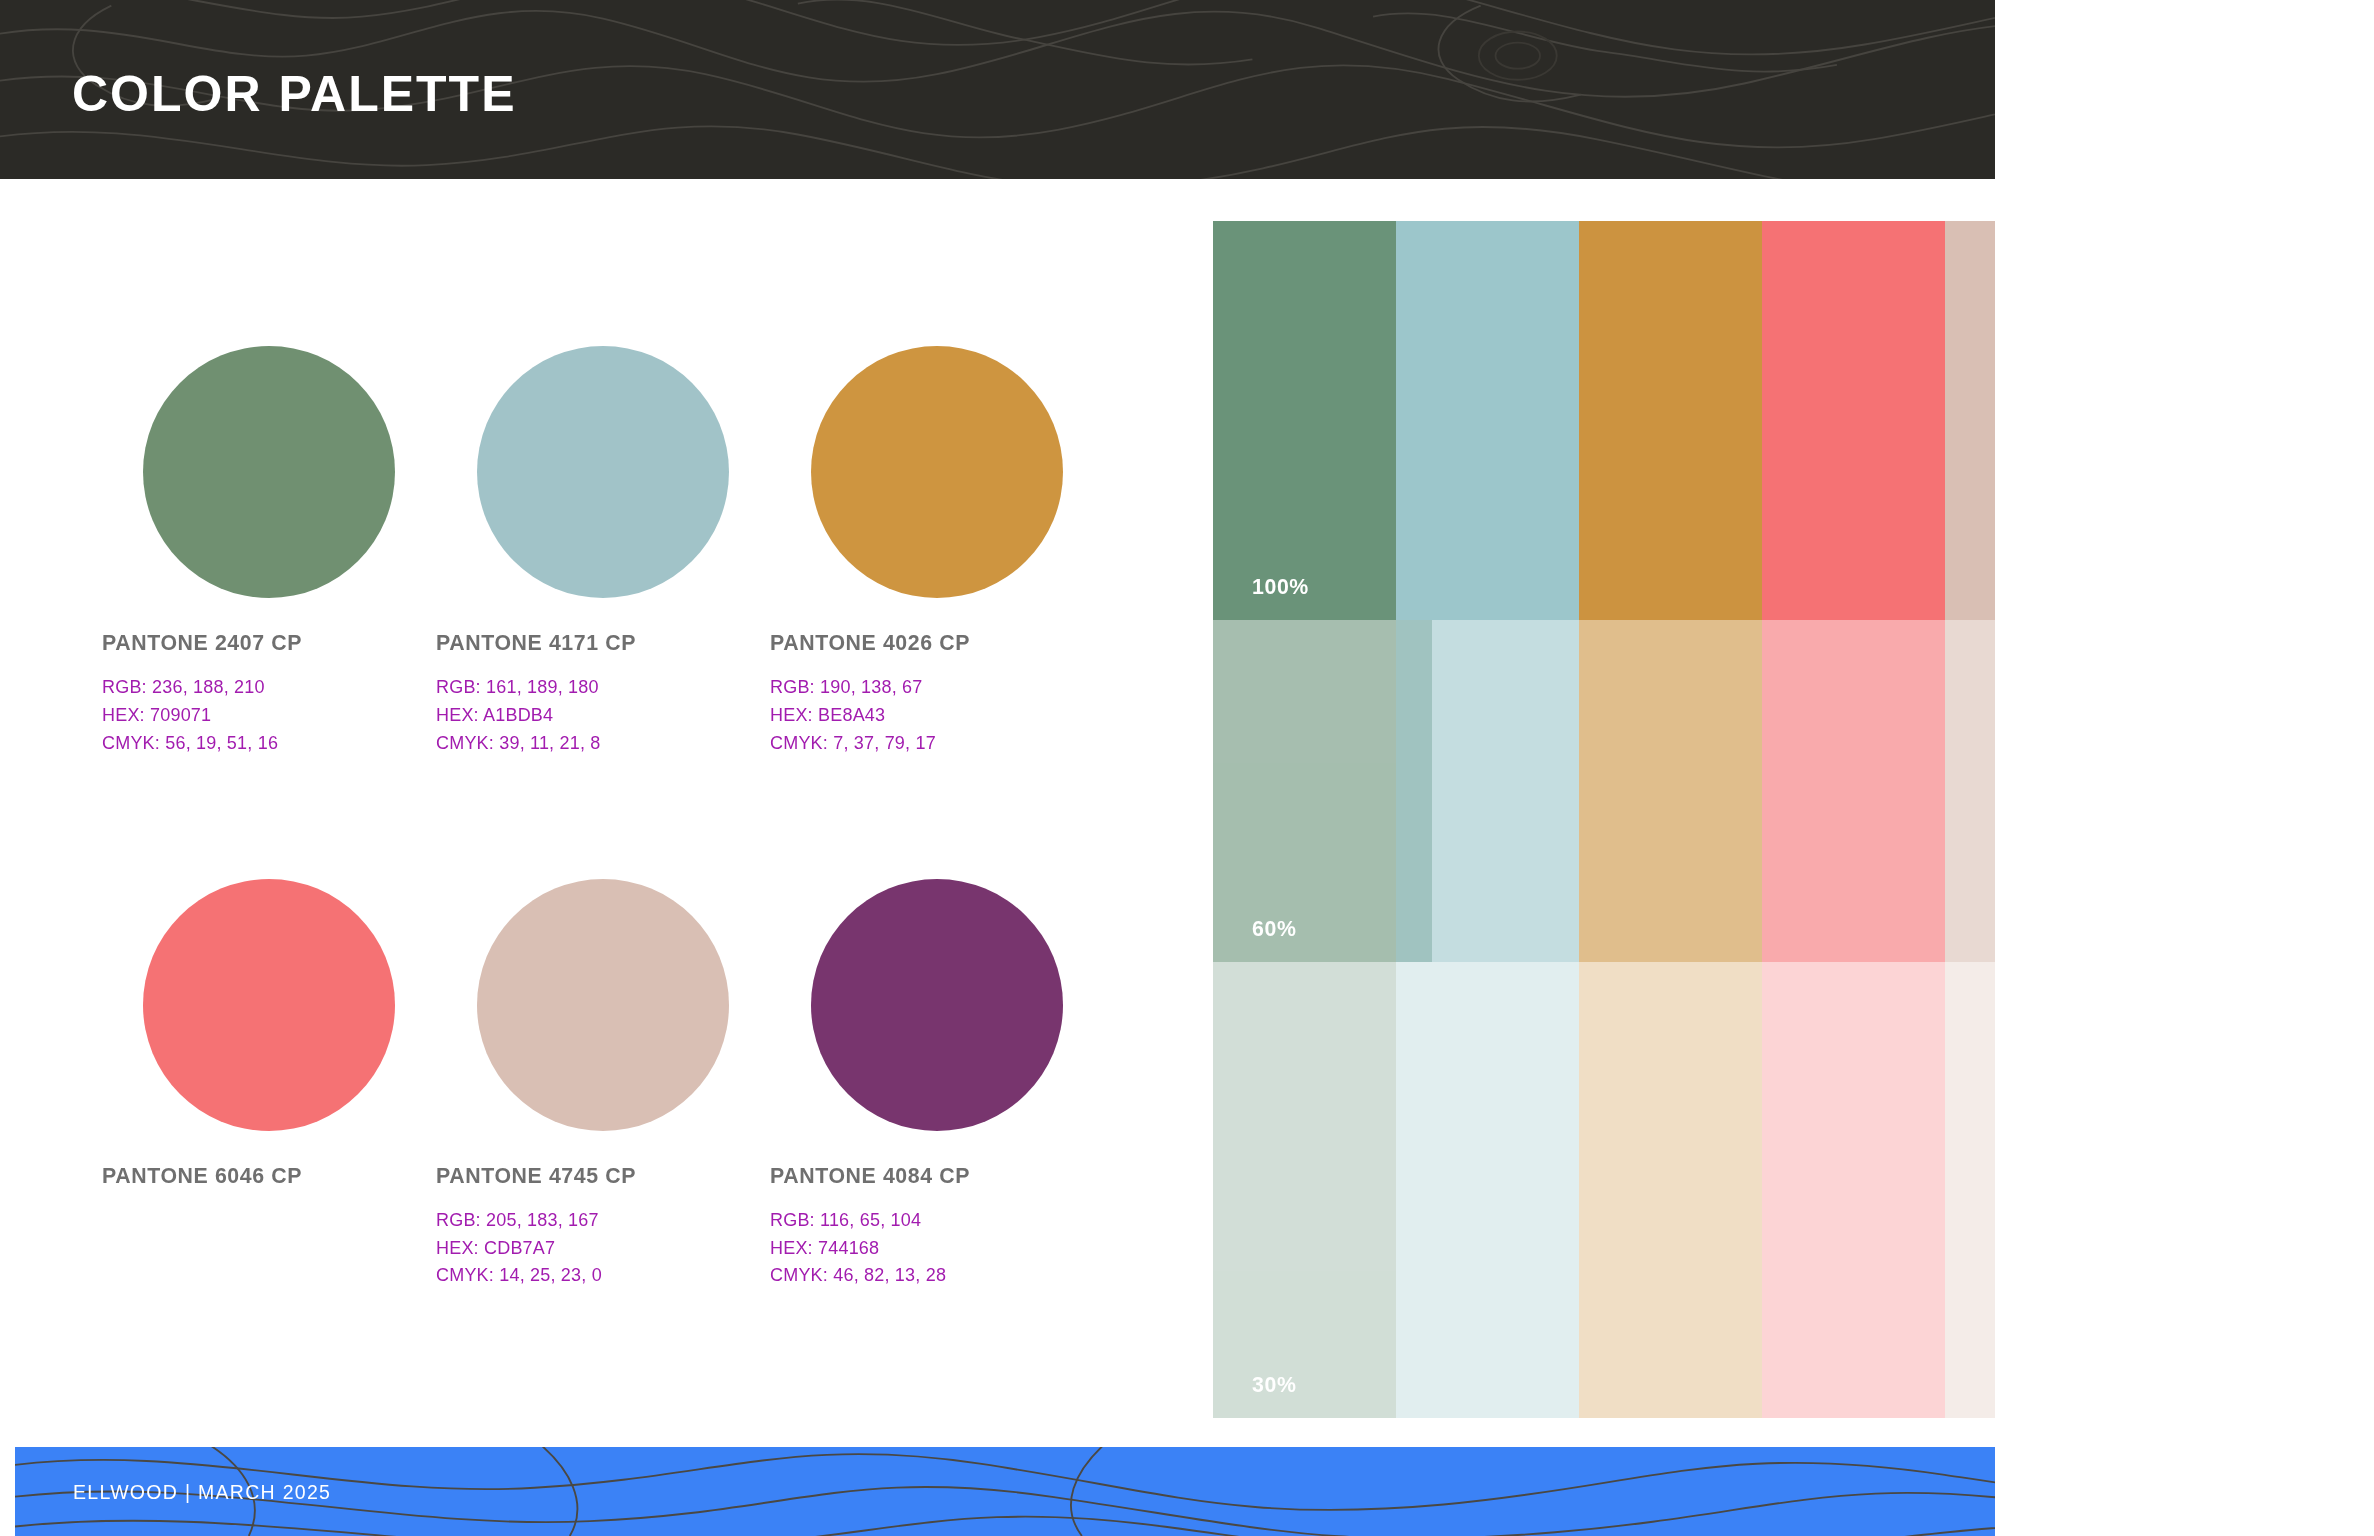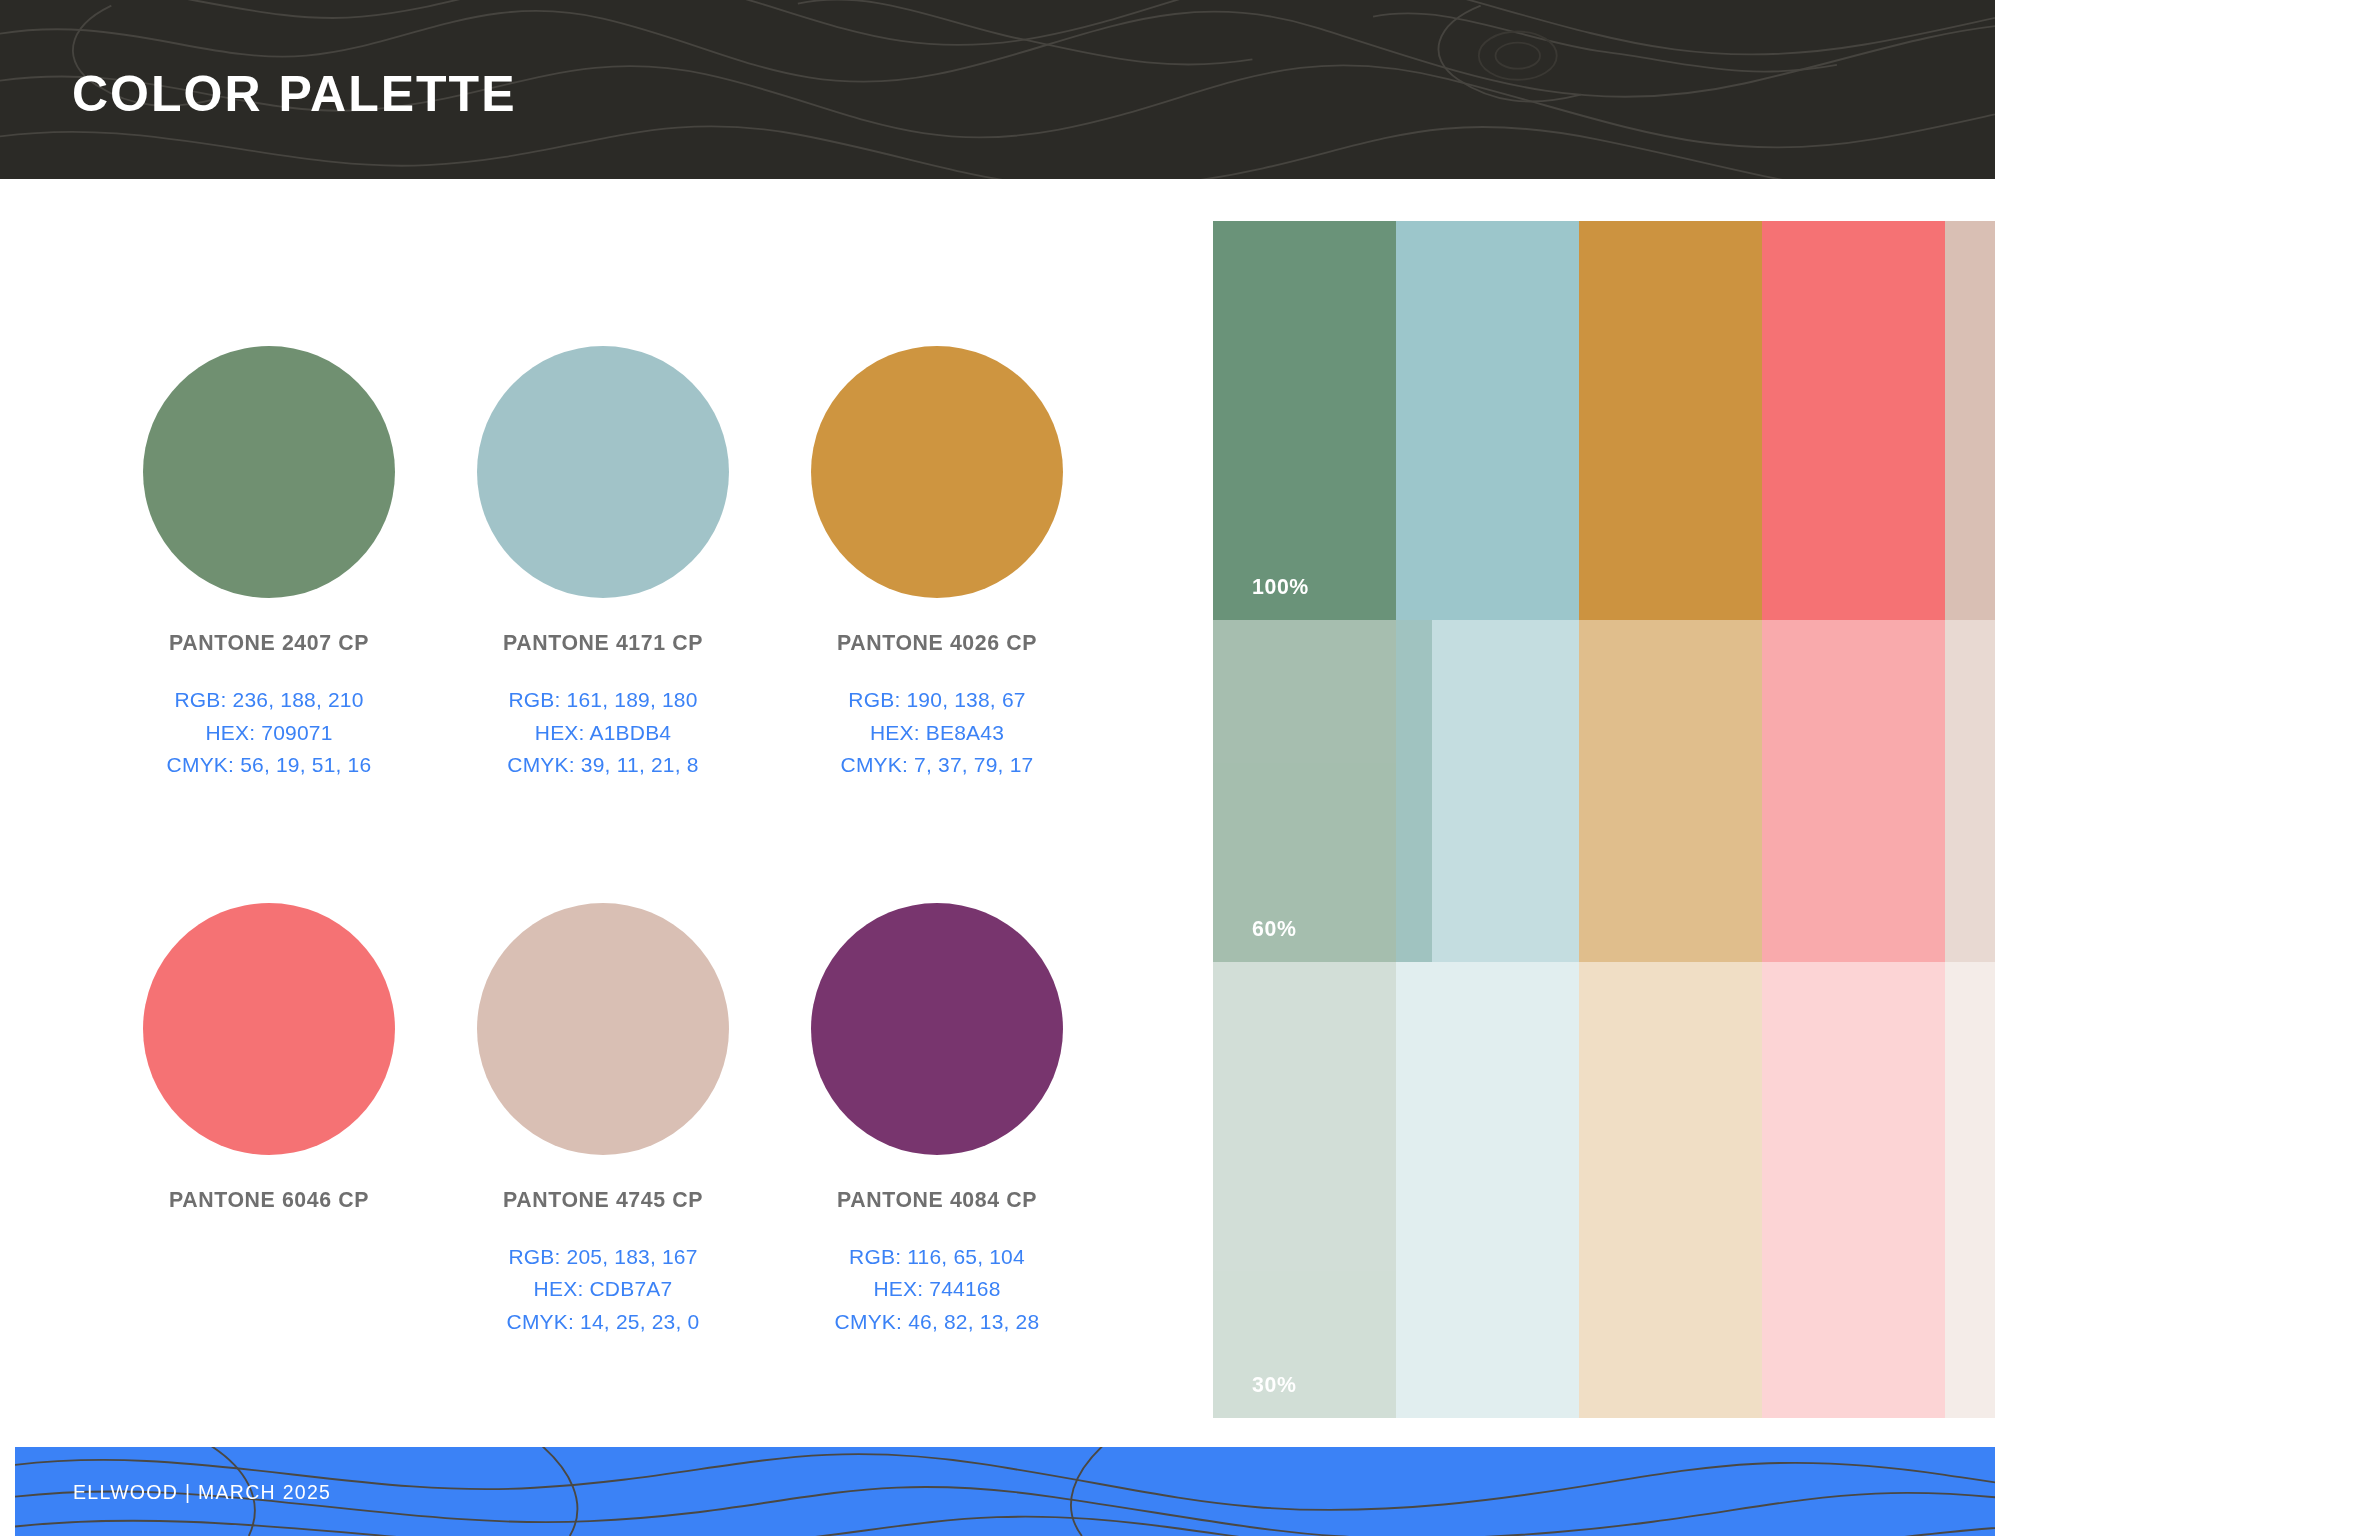--- a/index.html
+++ b/index.html
@@ -96,40 +96,40 @@
     position: absolute;
     left: 102px;
     top: 167px;
     width: 1002px;
     display: grid;
     grid-template-columns: repeat(3, 334px);
     grid-row-gap: 121px;
   }
   .swatch {
     width: 334px;
-    text-align: center;
+    text-align: left;
   }
   .swatch .disc {
     width: 252px;
     height: 252px;
     border-radius: 50%;
     margin: 0 auto;
   }
   .swatch .pantone {
     margin-top: 33px;
     font-size: 21.3px;
     font-weight: bold;
     color: #6f6f6f;
     letter-spacing: 0.6px;
     white-space: nowrap;
   }
   .swatch .specs {
-    margin-top: 28px;
-    font-size: 21px;
-    color: #3b82f6;
+    margin-top: 18px;
+    font-size: 18px;
+    color: #a21caf;
     line-height: 1.55;
     letter-spacing: 0.2px;
   }
   .swatch .specs div {
     white-space: nowrap;
   }
 
   
   .tint-grid {
     position: absolute;

